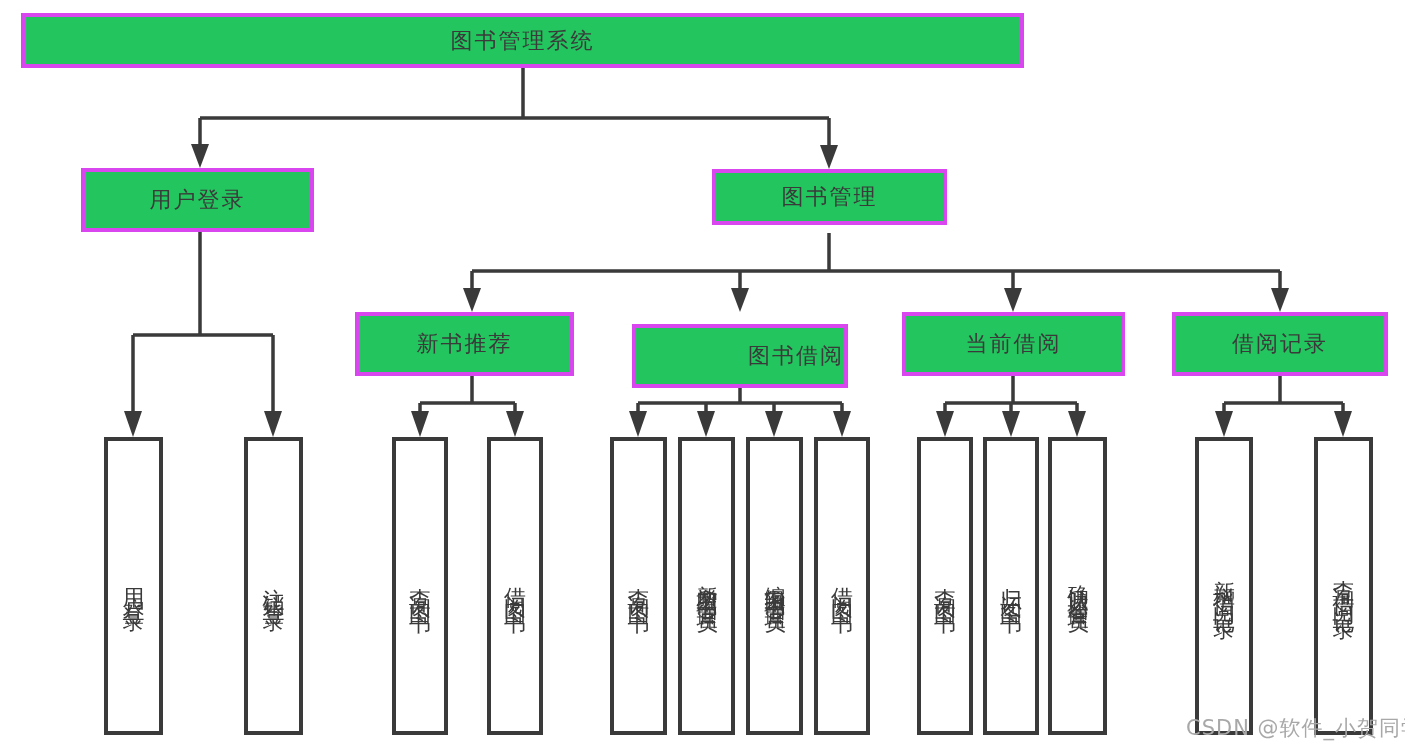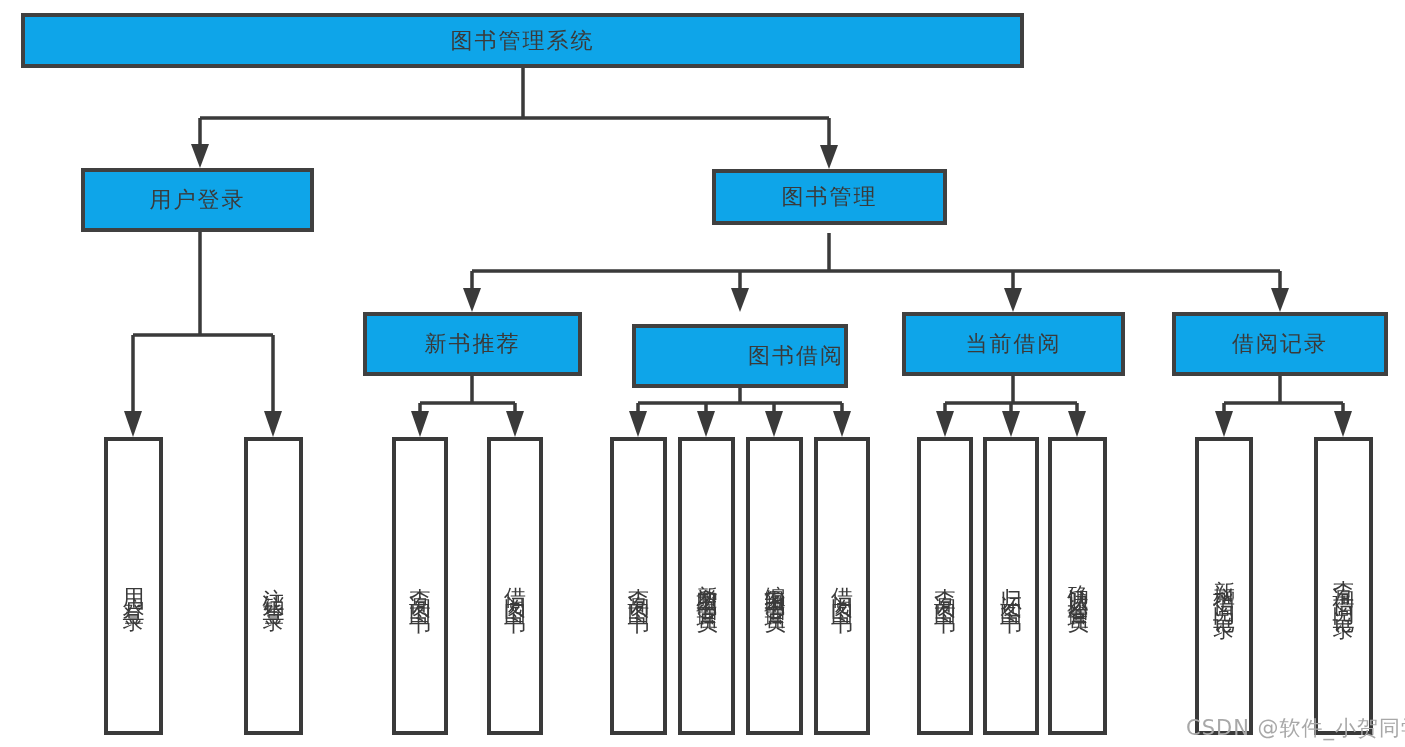--- a/index.html
+++ b/index.html
@@ -11,22 +11,22 @@
     font-family: "DejaVu Sans", "Liberation Sans", sans-serif;
     overflow: hidden;
   }
   svg.connectors {
     position:absolute; left:0; top:0; width:1405px; height:747px;
     pointer-events:none;
   }
   .node {
     position:absolute;
     box-sizing:border-box;
-    background:#0ea5e9;
-    border:4px solid #404040;
+    background:#22c55e;
+    border:4px solid #d946ef;
     display:flex;
     align-items:center;
     justify-content:center;
     color:#3a3a3a;
     font-size:22px;
     letter-spacing:2px;
     white-space:nowrap;
     z-index:2;
   }
   .leaf {
@@ -102,21 +102,21 @@
     <span>图书管理系统</span>
   </div>
 
   <div class="node" style="left:81px; top:168px; width:233px; height:64px;">
     <span>用户登录</span>
   </div>
   <div class="node" style="left:712px; top:169px; width:235px; height:56px;">
     <span>图书管理</span>
   </div>
 
-  <div class="node" style="left:363px; top:312px; width:219px; height:64px;">
+  <div class="node" style="left:355px; top:312px; width:219px; height:64px;">
     <span>新书推荐</span>
   </div>
   <div class="node" style="left:632px; top:324px; width:216px; height:64px;justify-content:flex-end;">
     <span>图书借阅</span>
   </div>
   <div class="node" style="left:902px; top:312px; width:223px; height:64px;">
     <span>当前借阅</span>
   </div>
   <div class="node" style="left:1172px; top:312px; width:216px; height:64px;">
     <span>借阅记录</span>

